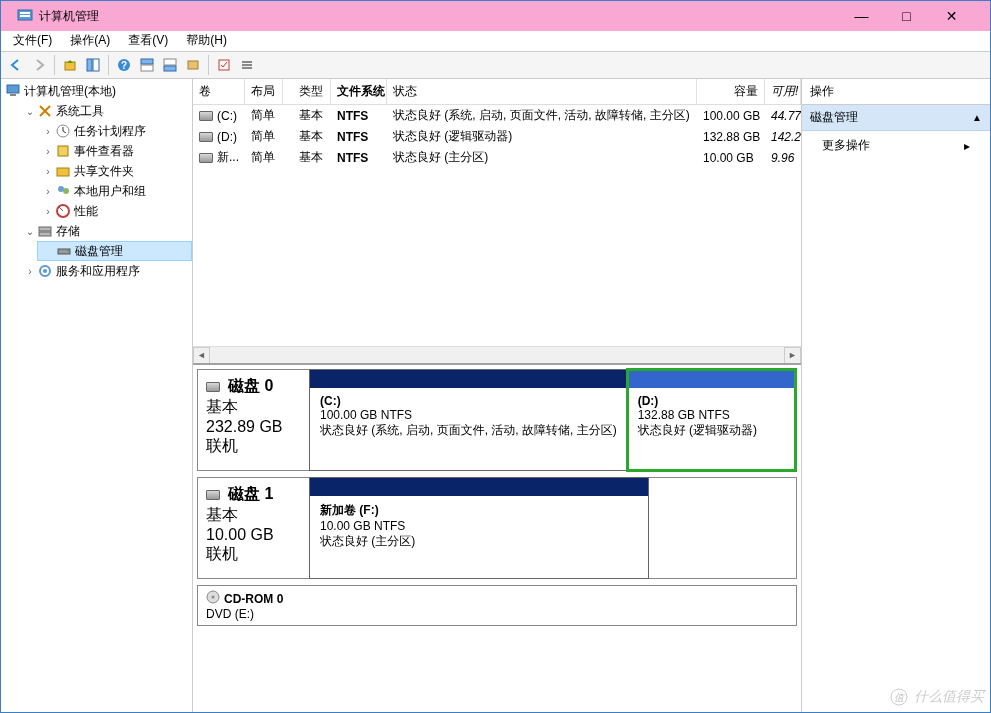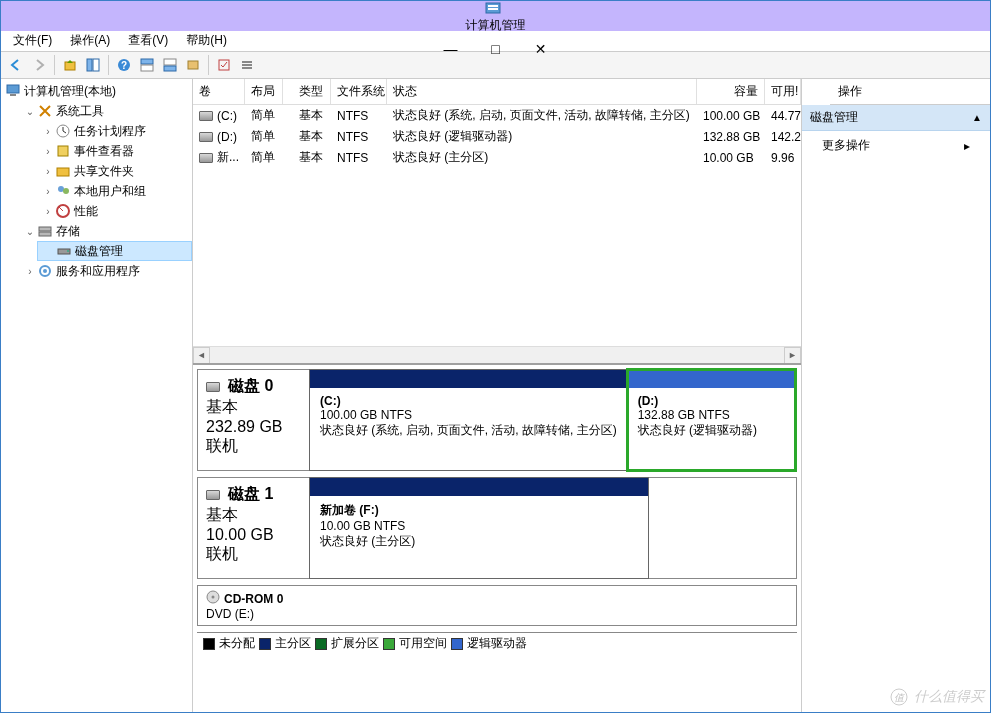--- a/index.html
+++ b/index.html
@@ -1,19 +1,19 @@
 <!DOCTYPE html>
 <html><head>
 <meta charset="utf-8">
 <style>
 * { box-sizing: border-box; margin: 0; padding: 0; }
 body { font-family: "Microsoft YaHei", "Segoe UI", sans-serif; font-size: 12px; background: #fff; width: 991px; height: 713px; overflow: hidden; border: 1px solid #3a7ec6; position: relative; }
 
 
-.titlebar { height: 30px; display: flex; align-items: center; padding: 0 8px; background: #c4b5fd; flex-direction: column; }
+.titlebar { height: 30px; display: flex; align-items: center; padding: 0 16px; background: #f9a8d4; }
 .titlebar .app-icon { width: 16px; height: 16px; margin-right: 6px; }
 .titlebar .title { flex: 1; font-size: 12px; }
 .win-btns { display: flex; }
 .win-btn { width: 45px; height: 29px; display: flex; align-items: center; justify-content: center; font-size: 14px; font-family: "Segoe UI Symbol", sans-serif; }
 
 
 .menubar { height: 20px; display: flex; align-items: flex-end; padding: 0 4px; gap: 2px; }
 .menu-item { padding: 2px 8px; cursor: default; }
 
 
@@ -63,33 +63,33 @@
 
 .cdrom-block { border: 1px solid #888; padding: 4px 8px; }
 .cdrom-block .dname { font-weight: bold; display: flex; align-items: center; gap: 4px; }
 
 
 .legend { display: flex; align-items: center; gap: 4px; padding: 2px 6px; border-top: 1px solid #888; font-size: 12px; }
 .leg-swatch { width: 12px; height: 12px; border: 1px solid #333; display: inline-block; }
 
 
 .actions-panel { width: 188px; display: flex; flex-direction: column; }
-.actions-header { padding: 4px 8px; border-bottom: 1px solid #ccc; font-weight: normal; margin-left: 28px; }
+.actions-header { padding: 4px 8px; border-bottom: 1px solid #ccc; font-weight: normal; }
 .actions-cat { background: #d4e6f7; padding: 4px 8px; display: flex; align-items: center; justify-content: space-between; border-bottom: 1px solid #b8d4ee; }
 .actions-cat .arrow { font-size: 10px; }
 .actions-item { padding: 6px 20px; display: flex; align-items: center; justify-content: space-between; }
 
 
 .c-vol { width: 52px; }
 .c-lay { width: 38px; }
 .c-typ { width: 38px; margin-left: 10px; }
-.c-fs  { width: 56px; }
+.c-fs  { width: 56px; font-weight: bold; }
 .c-st  { flex: 1; min-width: 100px; }
 .c-cap { width: 68px; text-align: right; }
-.c-fre { width: 36px; }
+.c-fre { width: 36px; font-style: italic; }
 
 
 .watermark { position: absolute; right: 6px; bottom: 6px; opacity: 0.25; font-size: 14px; font-style: italic; color: #333; display: flex; align-items: center; gap: 6px; pointer-events: none; }
 </style>
 </head>
 <body>
 
 <div class="titlebar">
   <span class="app-icon">
     <svg width="16" height="16" viewBox="0 0 16 16">
@@ -399,32 +399,20 @@
         <div class="dname">
             <span><svg width="14" height="14" viewBox="0 0 14 14">
                 <circle cx="7" cy="7" r="6" fill="#ddd" stroke="#888"></circle>
                 <circle cx="7" cy="7" r="1.5" fill="#888"></circle>
               </svg></span>
             <span>CD-ROM 0</span>
           </div>
         <div>DVD (E:)</div>
       </div>
 
-      <div class="legend">
-        <span class="leg-swatch" style="background:#000"></span>
-        <span>未分配</span>
-        <span class="leg-swatch" style="background:#0a246a"></span>
-        <span>主分区</span>
-        <span class="leg-swatch" style="background:#0a6a24"></span>
-        <span>扩展分区</span>
-        <span class="leg-swatch" style="background:#3aa83a"></span>
-        <span>可用空间</span>
-        <span class="leg-swatch" style="background:#3366cc"></span>
-        <span>逻辑驱动器</span>
-      </div>
     </div>
   </div>
 
   <div class="actions-panel">
     <div class="actions-header">操作</div>
     <div class="actions-cat">
       <span>磁盘管理</span>
       <span class="arrow">▲</span>
     </div>
     <div class="actions-item">

